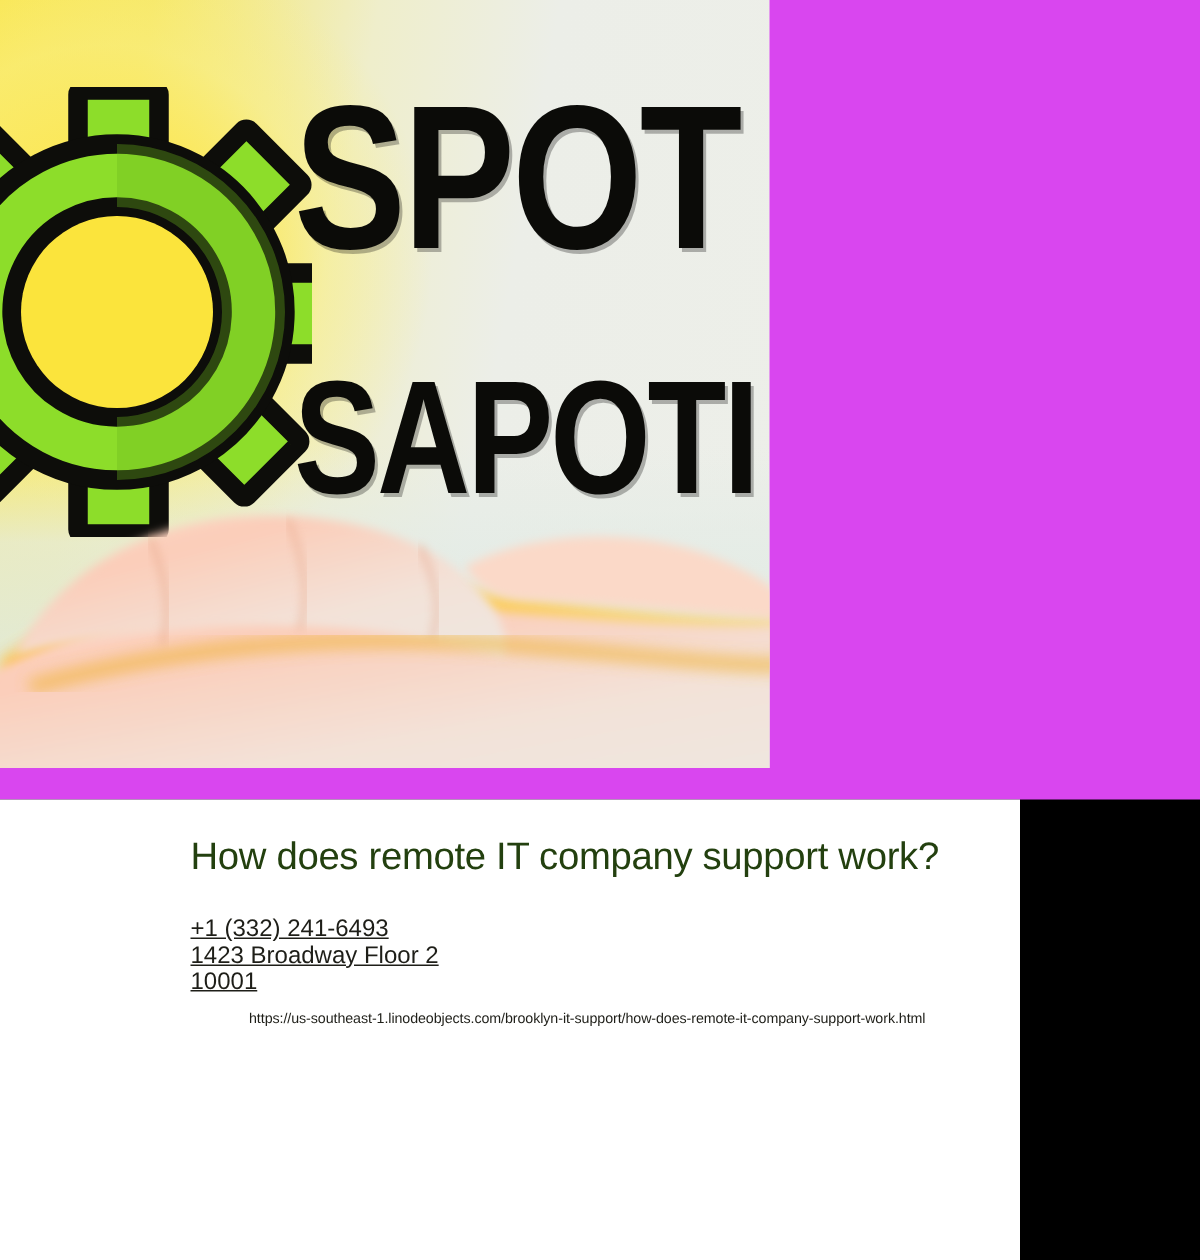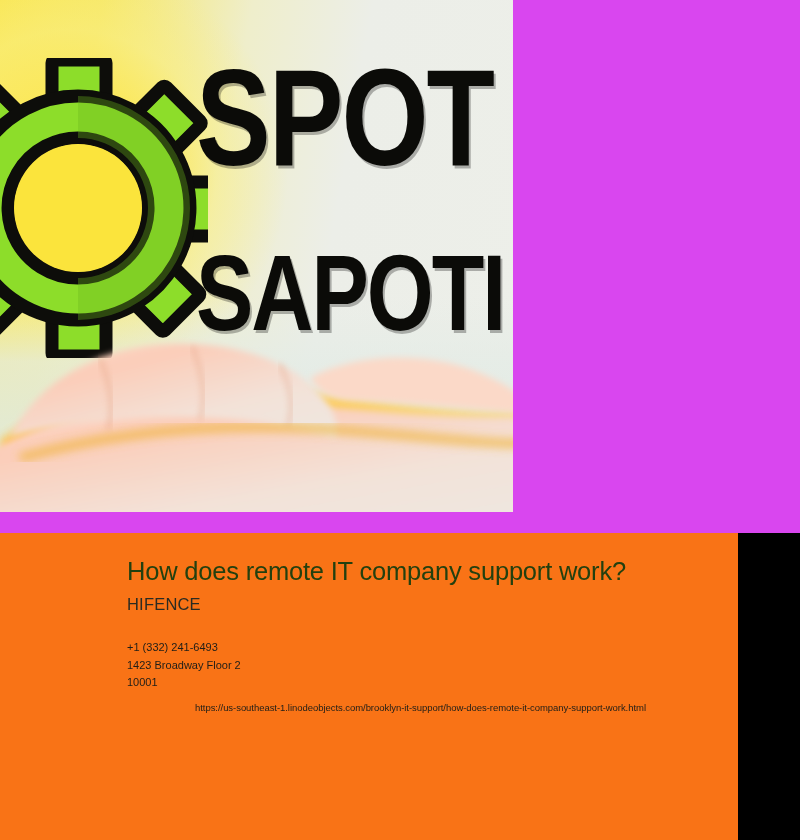--- a/index.html
+++ b/index.html
@@ -102,23 +102,23 @@
     width: 560px;
     height: 200px;
   }
   .hand-wrap svg { display:block; width:100%; height:100%; }
 
   
   .content {
     position: absolute;
     left: 0;
     top: 533px;
-    width: 738px;
+    width: 680px;
     height: 307px;
-    background: #f97316;
+    background: #ffffff;
     box-sizing: border-box;
     padding: 24px 24px 0 127px;
   }
   .page-title {
     margin: 0;
     font-family: "Liberation Sans", sans-serif;
     font-size: 25.5px;
     font-weight: normal;
     color: #23400f;
     line-height: 1.15;
@@ -131,24 +131,25 @@
     font-size: 16.5px;
     font-weight: normal;
     color: #2b2b22;
     letter-spacing: 0.2px;
   }
   .contact {
     margin-top: 25px;
   }
   .contact-line {
     font-family: "Liberation Sans", sans-serif;
-    font-size: 11px;
+    font-size: 16px;
     color: #1e1e18;
     line-height: 17.5px;
     white-space: nowrap;
+    text-decoration: underline;
   }
   .source-url {
     margin-top: 9px;
     font-family: "Liberation Sans", sans-serif;
     font-size: 9.5px;
     color: #1e1e18;
     line-height: 13px;
     white-space: nowrap;
     letter-spacing: -0.05px;
     text-align: center;
@@ -239,21 +240,20 @@
         </svg>
       </div>
 
     </div>
   </div>
 
   <div class="content">
 
     <h1 class="page-title">How does remote IT company support work?</h1>
 
-    <div class="brand">HIFENCE</div>
 
     <div class="contact">
       <div class="contact-line">+1 (332) 241-6493</div>
       <div class="contact-line">1423 Broadway Floor 2</div>
       <div class="contact-line">10001</div>
     </div>
 
     <div class="source-url">https://us-southeast-1.linodeobjects.com/brooklyn-it-support/how-does-remote-it-company-support-work.html</div>
 
   </div>

